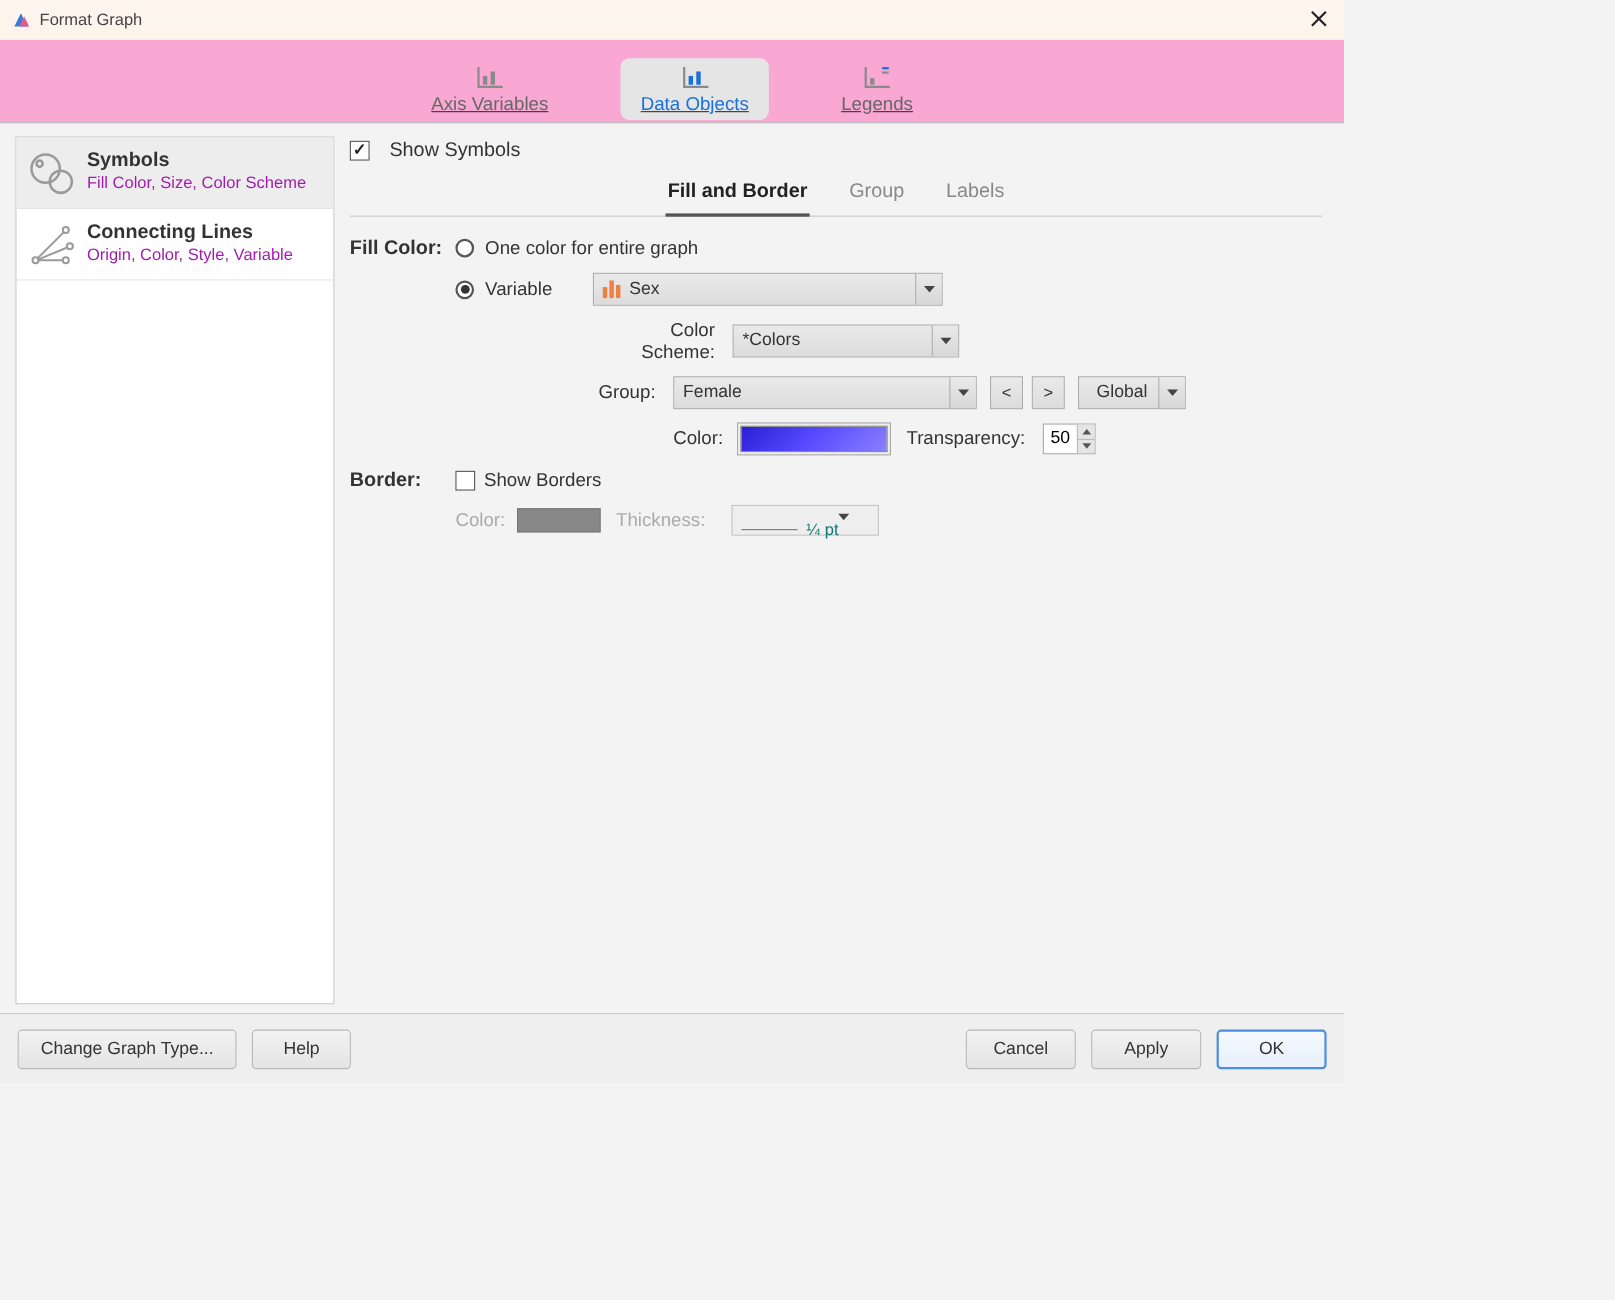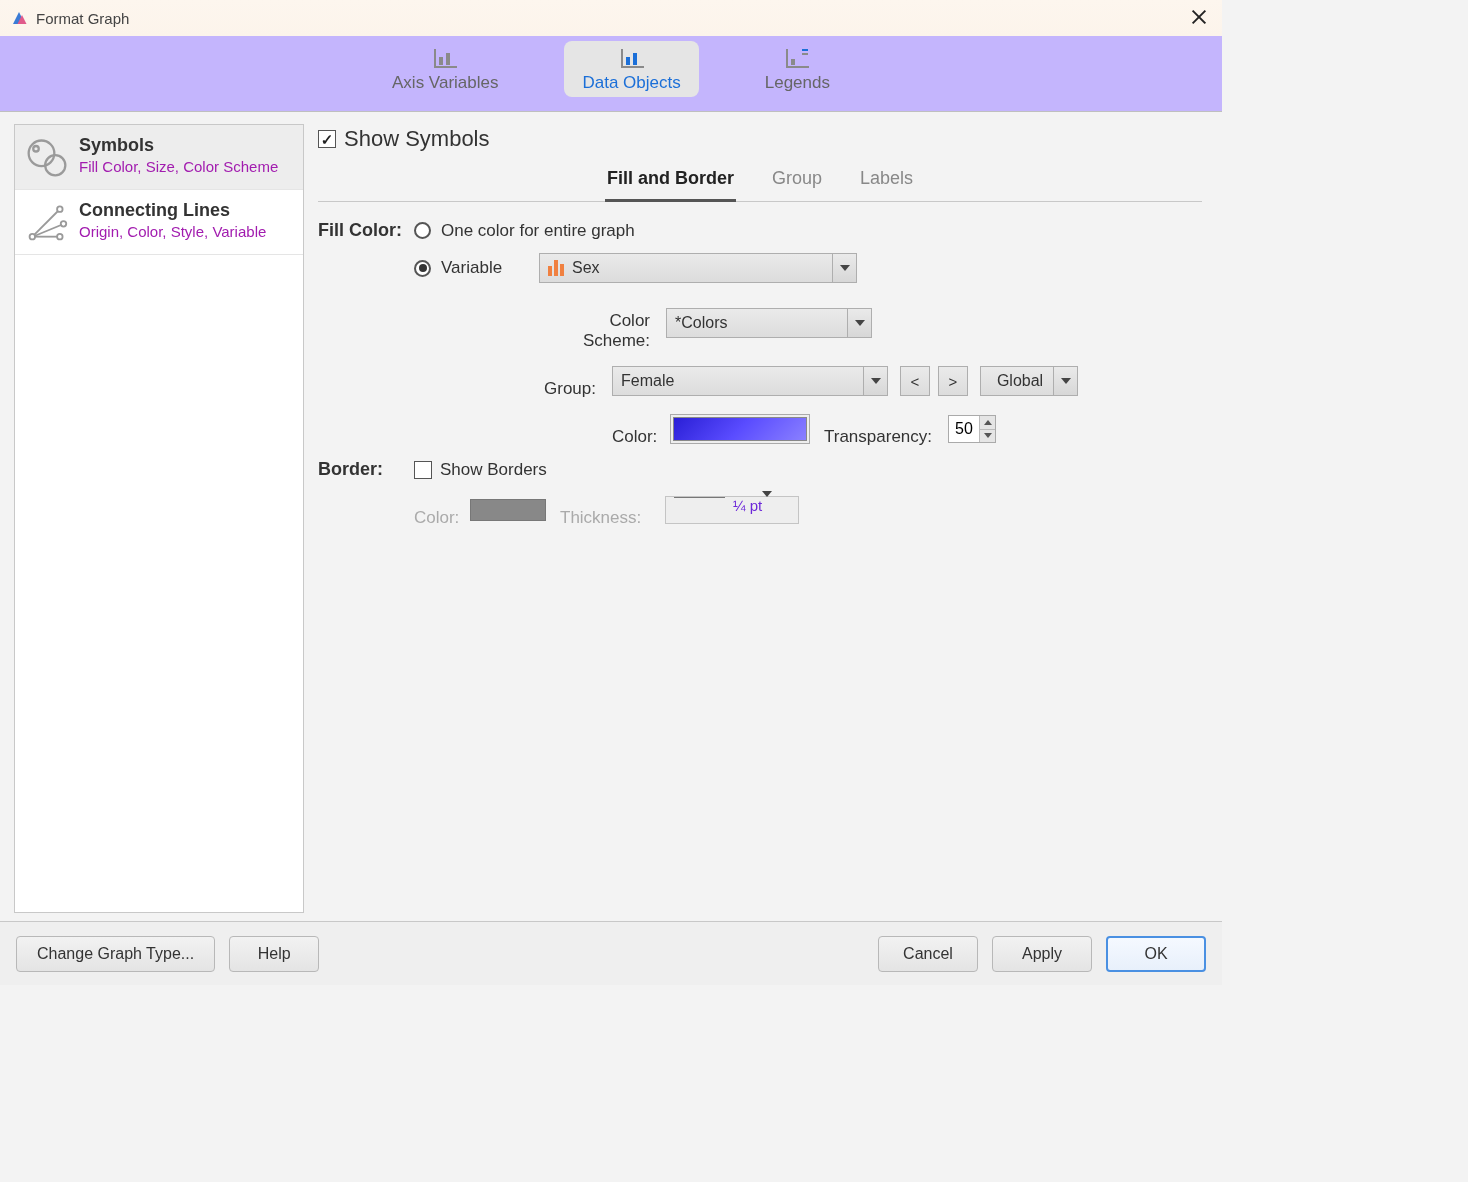--- a/index.html
+++ b/index.html
@@ -8,72 +8,72 @@
 
 .titlebar { height: 36px; background: linear-gradient(#fdf6ee,#fcf4eb); display: flex; align-items: center; padding: 0 10px; position: relative; }
 .logo-icon { width: 18px; height: 18px; margin-right: 8px; }
 .titlebar .title { font-size: 15px; color: #444; }
 .close-x { position: absolute; right: 14px; top: 8px; width: 18px; height: 18px; cursor: pointer; }
 .close-x::before, .close-x::after { content:""; position:absolute; left:8px; top:0; width:2px; height:18px; background:#222; }
 .close-x::before { transform: rotate(45deg); }
 .close-x::after { transform: rotate(-45deg); }
 
 
-.tabstrip { height: 76px; display:flex; justify-content:center; align-items:flex-end; gap: 48px; border-bottom: 1px solid #bfbfbf; background:#c4b5fd; padding-bottom:14px; }
+.tabstrip { height: 76px; display:flex; justify-content:center; align-items:flex-end; gap: 48px; border-bottom: 1px solid #bfbfbf; background:#f9a8d4; padding-bottom:2px;text-decoration:underline; }
 .tab { display:flex; flex-direction:column; align-items:center; gap:4px; padding: 6px 18px 4px; border-radius:8px; cursor:pointer; color:#666; }
 .tab.active { background:#e5e5e5; color:#1b6fd8; }
 .tab-label { font-size:17px; }
 
 
 .main { flex:1; display:flex; padding: 12px 14px 8px 14px; gap: 12px; overflow:hidden;}
 .sidebar { width: 290px; background:#fff; border:1px solid #c8c8c8; display:flex; flex-direction:column; }
 .side-item { padding:10px 10px; display:flex; gap:10px; border-bottom:1px solid #e5e5e5; cursor:pointer; }
 .side-item.selected { background:#ededed; }
 .side-icon { width:44px; height:44px; flex-shrink:0; }
 .side-title { font-weight:600; font-size:18px; }
 .side-sub { font-size:15px; color:#a21caf; margin-top:2px; }
 
 .content { flex:1; padding: 2px 6px 0 2px; }
 .row { display:flex; align-items:center; }
 .checkbox { width:18px; height:18px; border:1.5px solid #555; background:#fff; display:inline-flex; align-items:center; justify-content:center; margin-right:8px; cursor:pointer;}
 .checkbox.checked::after { content:"✓"; font-size:15px; font-weight:bold; color:#222; line-height:1; }
-.show-symbols { font-size:22px; margin-left:0; }
+.show-symbols { font-size:18px; margin-left:10px; }
 
 .subtabs { display:flex; gap:34px; justify-content:center; margin-top:12px; border-bottom:1px solid #c8c8c8; position:relative;}
 .subtab { padding: 4px 2px 10px; font-size:18px; color:#888; cursor:pointer; }
 .subtab.active { color:#222; font-weight:600; border-bottom:3px solid #555; margin-bottom:-1px;}
 
 .form { margin-top:18px; font-size:17px; }
 .form-row { display:flex; align-items:center; margin-bottom:12px; }
 .lbl { width:96px; text-align:left; font-weight:600; font-size:18px; padding-right:4px;}
 .radio { width:17px; height:17px; border:2px solid #555; border-radius:50%; margin-right:10px; display:inline-flex; align-items:center; justify-content:center; cursor:pointer; background:#fff;}
 .radio.checked::after { content:""; width:8px; height:8px; background:#333; border-radius:50%; }
 .opt-text { font-size:17px; }
 
 .dropdown { height:30px; background:linear-gradient(#eaeaea,#dcdcdc); border:1px solid #aeaeae; display:inline-flex; align-items:center; padding:0 8px; position:relative; cursor:pointer; font-size:16px;}
 .dropdown .dd-arrow { position:absolute; right:0; top:0; bottom:0; width:24px; border-left:1px solid #aeaeae; display:flex; align-items:center; justify-content:center; background:linear-gradient(#eaeaea,#d7d7d7);}
 .dd-arrow::after { content:""; border-left:5px solid transparent; border-right:5px solid transparent; border-top:6px solid #444; }
 .dd-icon-bars { display:inline-flex; align-items:flex-end; gap:2px; margin-right:8px;}
 .dd-icon-bars span { width:4px; background:#f08040; display:inline-block;}
 
-.sublabel { font-size:17px; color:#333; text-align:right; padding-right:16px;margin-top:16px; }
+.sublabel { font-size:17px; color:#333; text-align:right; padding-right:16px; }
 .squarebtn { width:30px; height:30px; background:linear-gradient(#eaeaea,#dcdcdc); border:1px solid #aeaeae; display:inline-flex; align-items:center; justify-content:center; cursor:pointer; font-size:15px;}
 
 .color-swatch { width:134px; height:24px; border:1px solid #888; background:linear-gradient(135deg,#2a1fd6 0%, #5a4cff 50%, #8a80ff 100%); cursor:pointer; display:inline-block;}
 .spin { position:relative; }
 .spin input { width:48px; height:28px; border:1px solid #aaa; padding:0 18px 0 6px; font-size:16px; background:#fff;}
 .spin-btns { position:absolute; right:1px; top:1px; bottom:1px; width:16px; display:flex; flex-direction:column; }
 .spin-btns div { flex:1; background:#e5e5e5; border-left:1px solid #bbb; display:flex; align-items:center; justify-content:center; cursor:pointer;}
 .spin-btns div:first-child { border-bottom:1px solid #bbb;}
 .tri-up::after { content:""; border-left:4px solid transparent; border-right:4px solid transparent; border-bottom:5px solid #555;}
 .tri-dn::after { content:""; border-left:4px solid transparent; border-right:4px solid transparent; border-top:5px solid #555;}
 
 .disabled { color:#aaa; }
 .swatch-gray { width:76px; height:22px; background:#888; border:1px solid #777; display:inline-block;}
-.thick-dd { width:134px; height:28px; border:1px solid #c4c4c4; background:#eee; display:inline-flex; padding:0 26px 0 8px; position:relative; font-size:15px; color:#6d28d9;}
+.thick-dd { width:134px; height:28px; border:1px solid #c4c4c4; background:#eee; display:inline-flex; align-items:center; padding:16px 26px 0 8px; position:relative; font-size:15px; color:#0f766e;}
 .thick-line { flex:1; height:1px; background:#777; margin-right:8px;}
 
 
 .footer { height:64px; border-top:1px solid #c8c8c8; background:#efefef; display:flex; align-items:center; padding:0 16px; gap:14px; }
 .btn { height:36px; padding:0 20px; background:linear-gradient(#f2f2f2,#e4e4e4); border:1px solid #b8b8b8; border-radius:4px; font-size:16px; cursor:pointer; display:inline-flex; align-items:center; justify-content:center;}
 .btn.primary { border:2px solid #4a90e2; background:linear-gradient(#f5f9ff,#e8f0fb);}
 .footer-spacer { flex:1; }
 .btn.wide { min-width:100px; }
 </style>
 </head>

